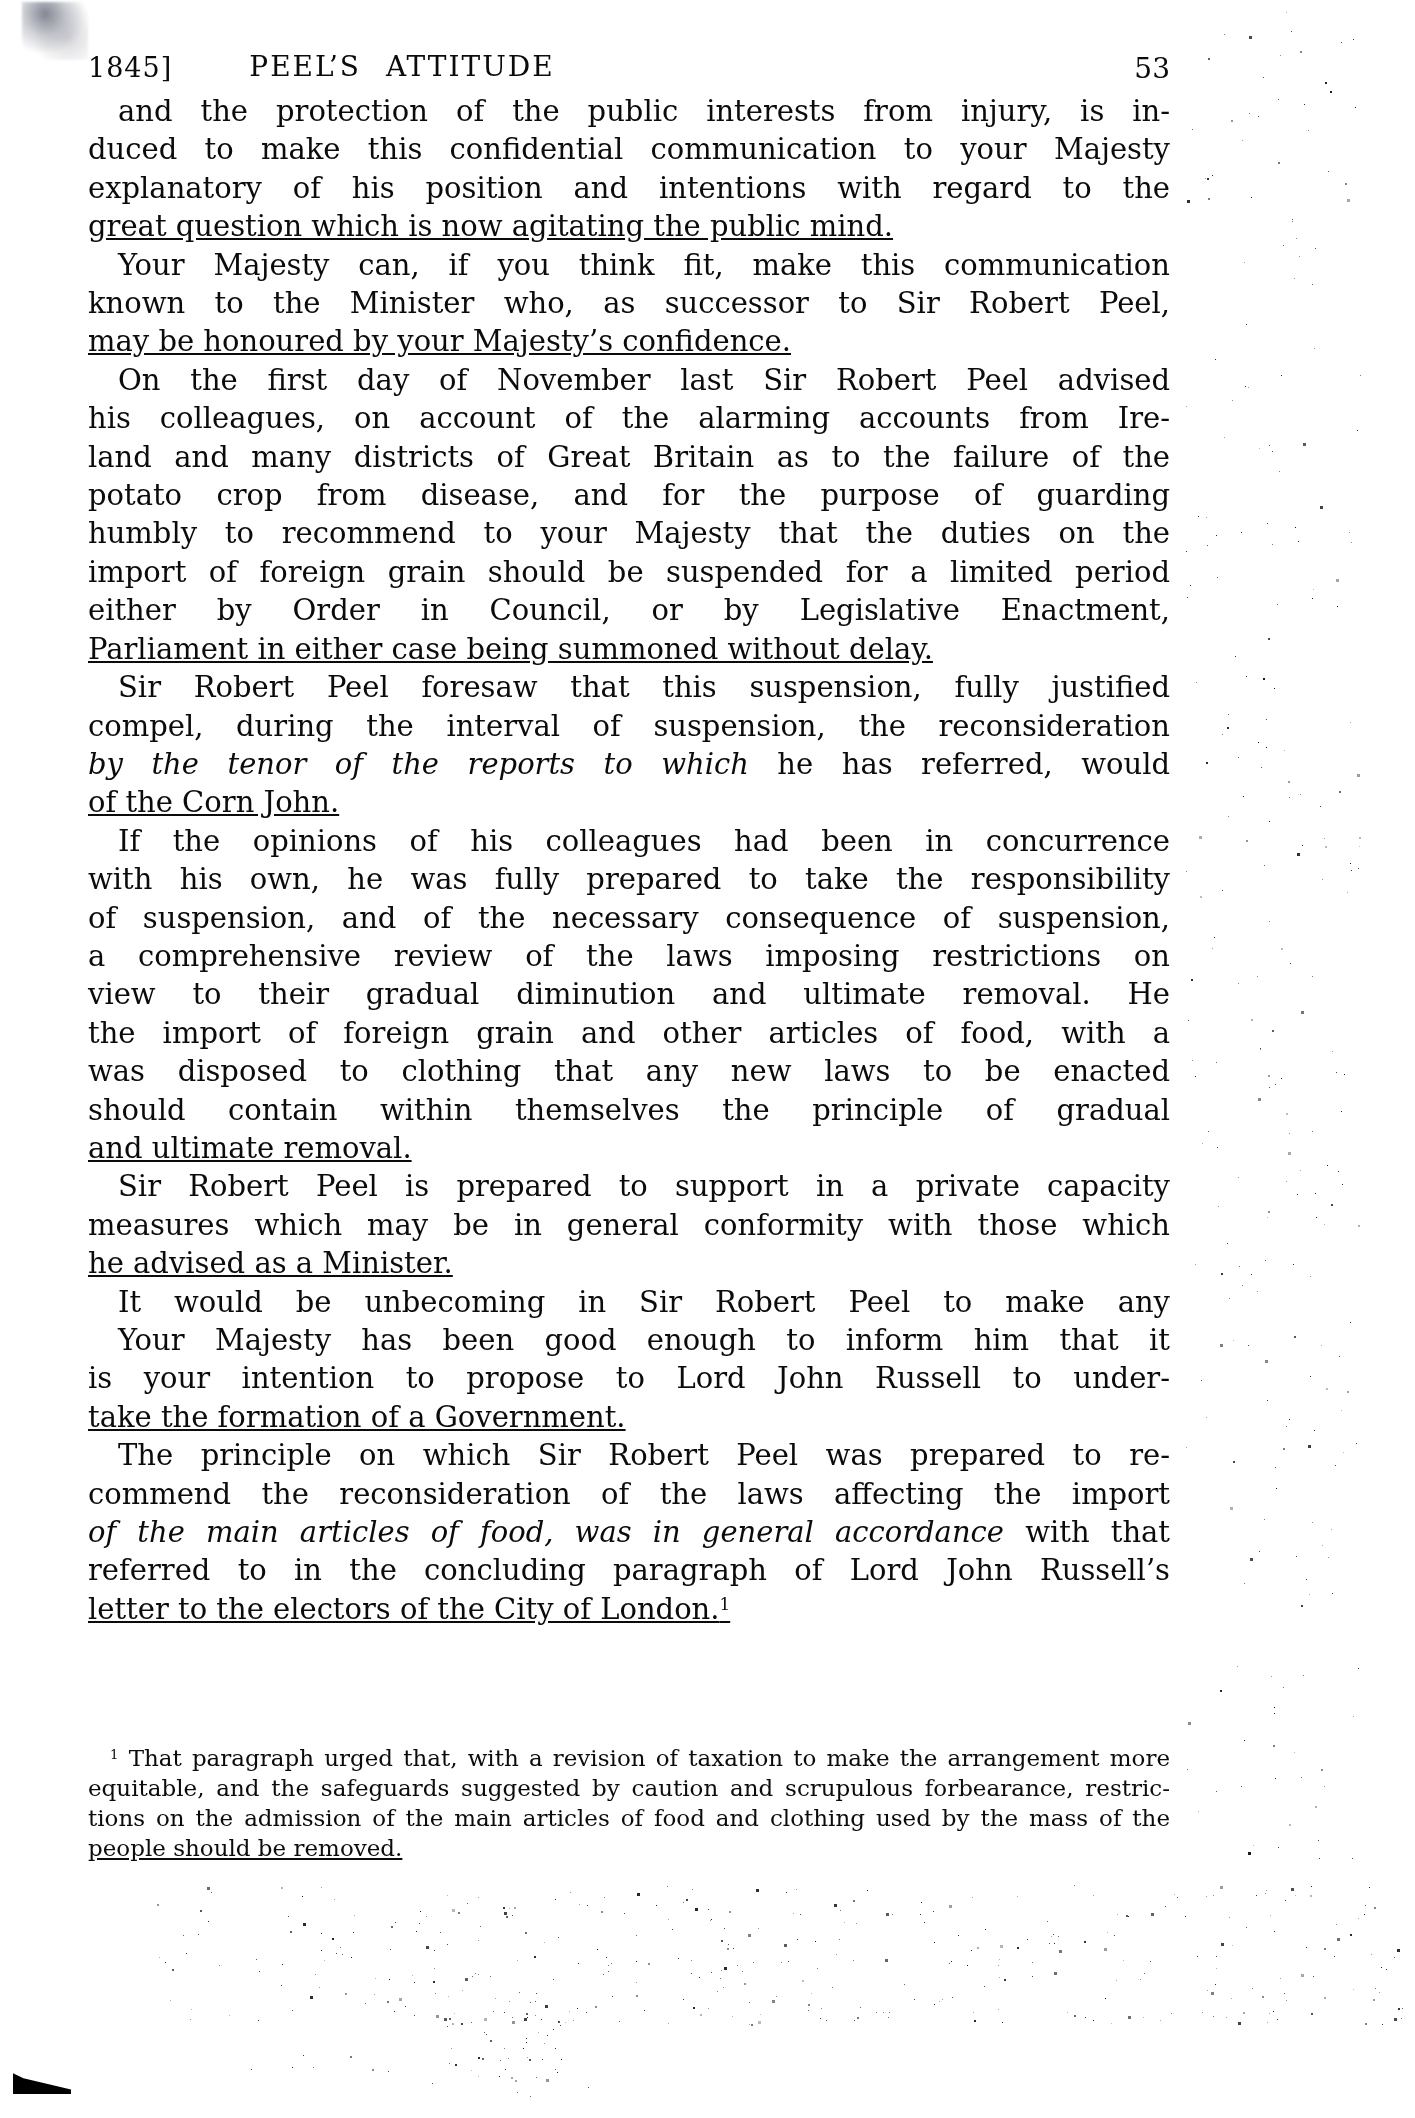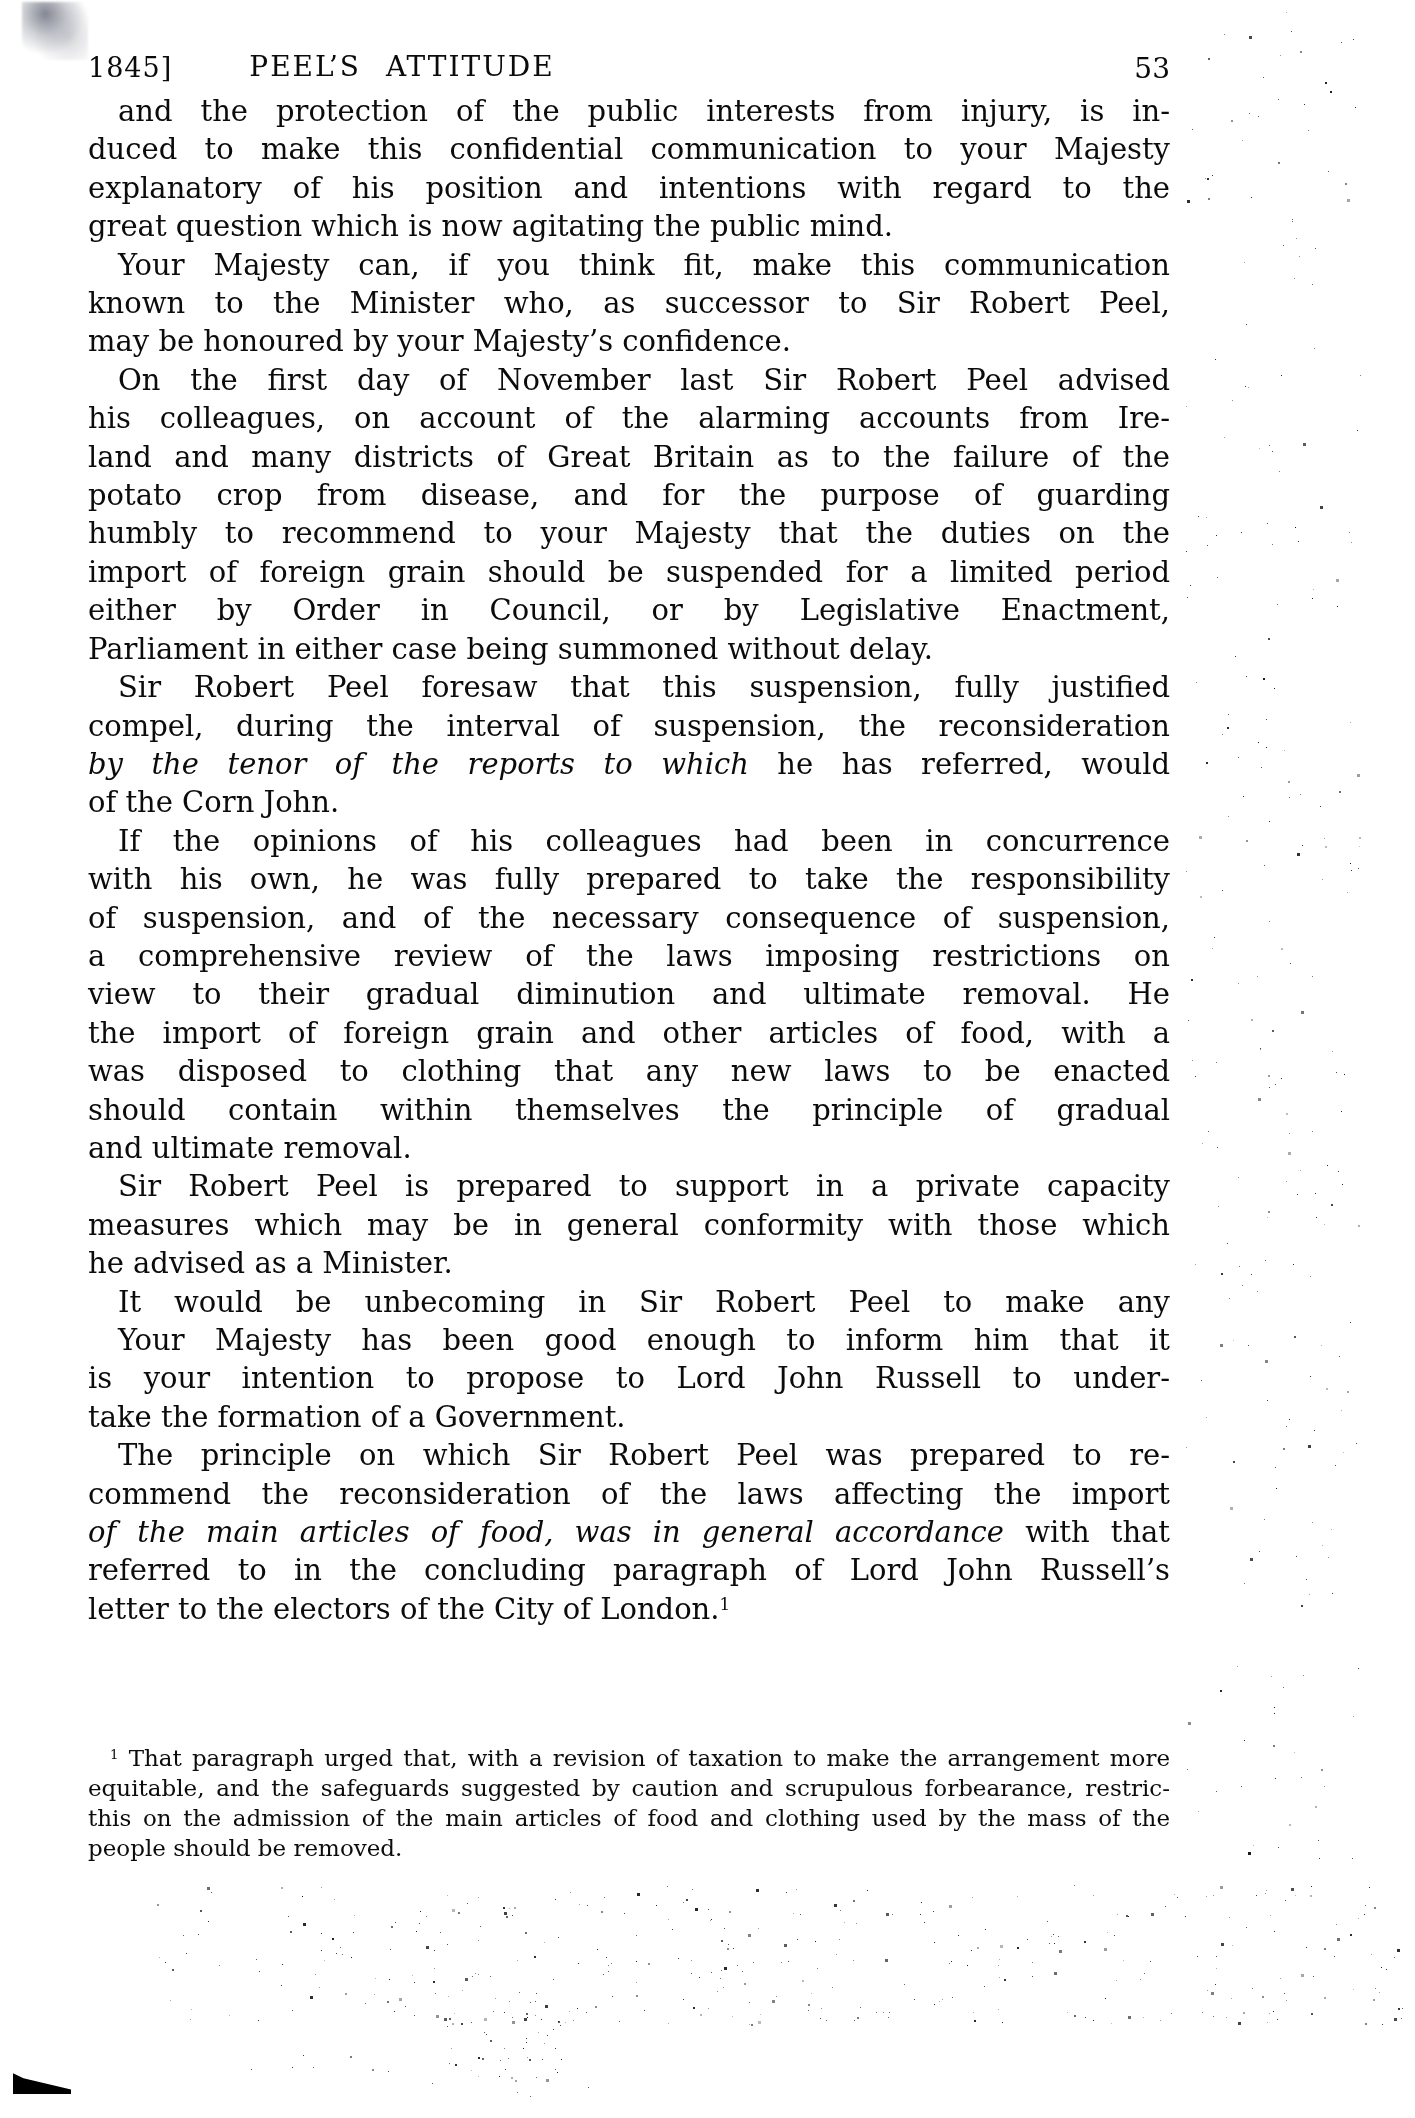--- a/index.html
+++ b/index.html
@@ -30,21 +30,21 @@
   
   #body-text{
     position:absolute;left:88px;top:92px;width:1082px;
     font-size:29px;line-height:38.4px;
   }
   .line{
     text-align:justify;
     text-align-last:justify;
     white-space:normal;
   }
-  .line.last{ text-align-last:left; }
+  .line.last{ text-align-last:left;text-decoration:underline; }
   .line.first{ text-indent:30px; }
   em{ font-style:italic; }
   sup{
     font-size:0.58em;
     vertical-align:baseline;
     position:relative;top:-0.5em;
     line-height:0;
   }
   
   #footnote{
@@ -116,21 +116,21 @@
       <div class="line first"><span>The principle on which Sir Robert Peel was prepared to re-</span></div>
       <div class="line"><span>commend the reconsideration of the laws affecting the import</span></div>
       <div class="line"><em>of the main articles of food, was in general accordance</em><span> with that</span></div>
       <div class="line"><span>referred to in the concluding paragraph of Lord John Russell’s</span></div>
       <div class="line last"><span>letter to the electors of the City of London.</span><sup>1</sup></div>
     </div>
 
   <div id="footnote">
       <div class="line first"><sup>1</sup><span> That paragraph urged that, with a revision of taxation to make the arrangement more</span></div>
       <div class="line"><span>equitable, and the safeguards suggested by caution and scrupulous forbearance, restric-</span></div>
-      <div class="line"><span>this on the admission of the main articles of food and clothing used by the mass of the</span></div>
+      <div class="line"><span>tions on the admission of the main articles of food and clothing used by the mass of the</span></div>
       <div class="line last"><span>people should be removed.</span></div>
     </div>
 
   <div id="noise">
       <i class="dot" style="left: 1188px; top: 1020px; width: 1px; height: 1px; opacity: 0.66;"></i>
       <i class="dot" style="left: 1272px; top: 1030px; width: 2px; height: 2px; opacity: 0.64;"></i>
       <i class="dot" style="left: 1315px; top: 1806px; width: 2px; height: 2px; opacity: 0.3;"></i>
       <i class="dot" style="left: 1266px; top: 747px; width: 1px; height: 1px; opacity: 0.87;"></i>
       <i class="dot" style="left: 1352px; top: 1858px; width: 1px; height: 1px; opacity: 0.68;"></i>
       <i class="dot" style="left: 1272px; top: 544px; width: 1px; height: 1px; opacity: 0.53;"></i>

